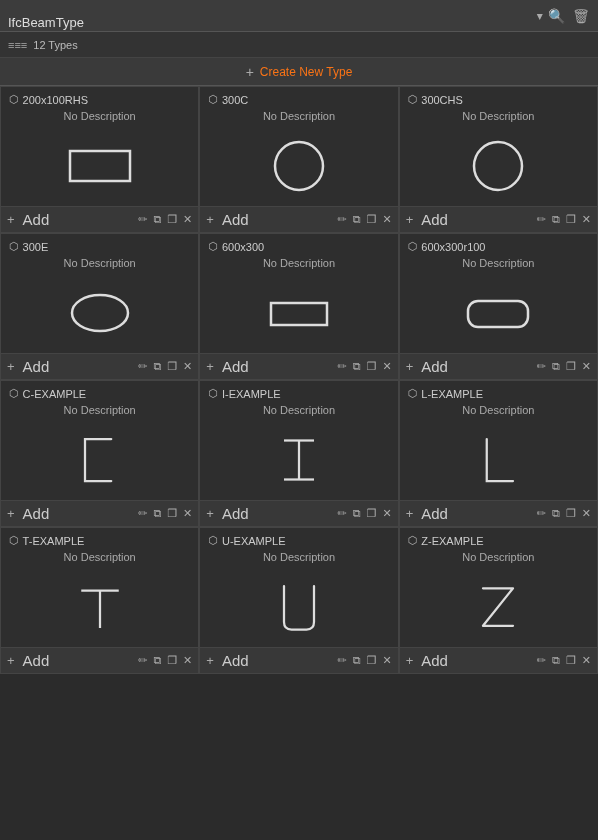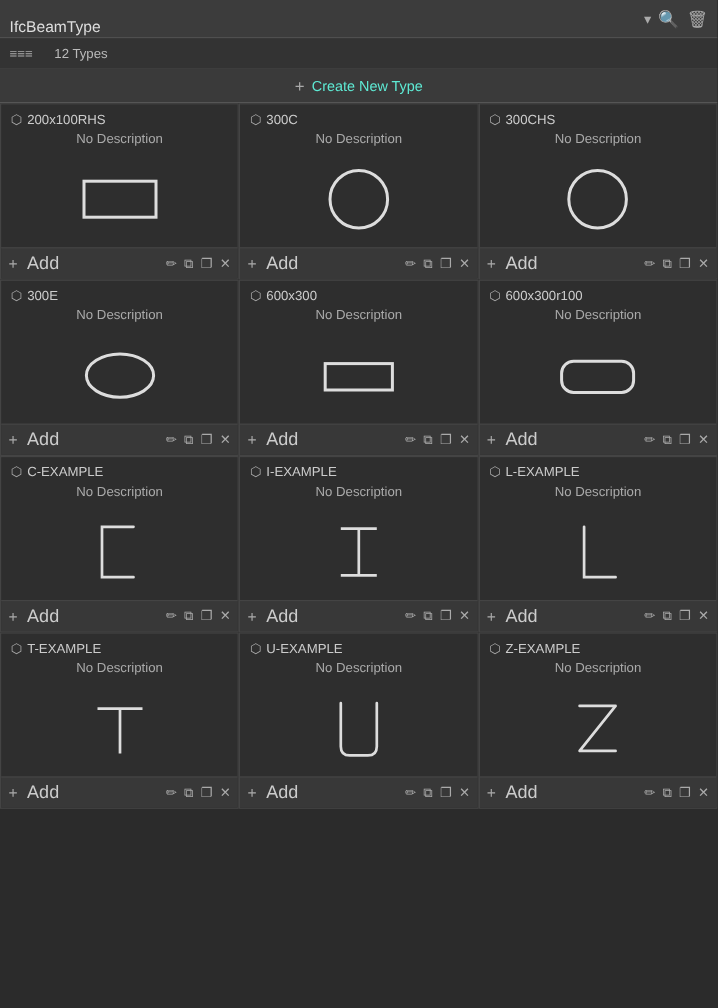--- a/index.html
+++ b/index.html
@@ -49,40 +49,39 @@
       gap: 6px;
       border-bottom: 1px solid #444;
     }
     .sub-header-icon {
       color: #aaa;
       font-size: 11px;
     }
     .sub-header-text {
       font-size: 11px;
       color: #bbb;
-      margin-left: 12px;
     }
 
     
     .create-bar {
       background: #3a3a3a;
       height: 28px;
       display: flex;
       align-items: center;
       justify-content: center;
       border-bottom: 1px solid #555;
       cursor: pointer;
     }
     .create-bar-plus {
       color: #aaa;
       font-size: 14px;
       margin-right: 6px;
     }
     .create-bar-label {
-      color: #5eead4;
+      color: #f97316;
       font-size: 12px;
     }
 
     
     .grid {
       display: grid;
       grid-template-columns: repeat(3, 1fr);
       gap: 0;
       background: #2b2b2b;
     }

